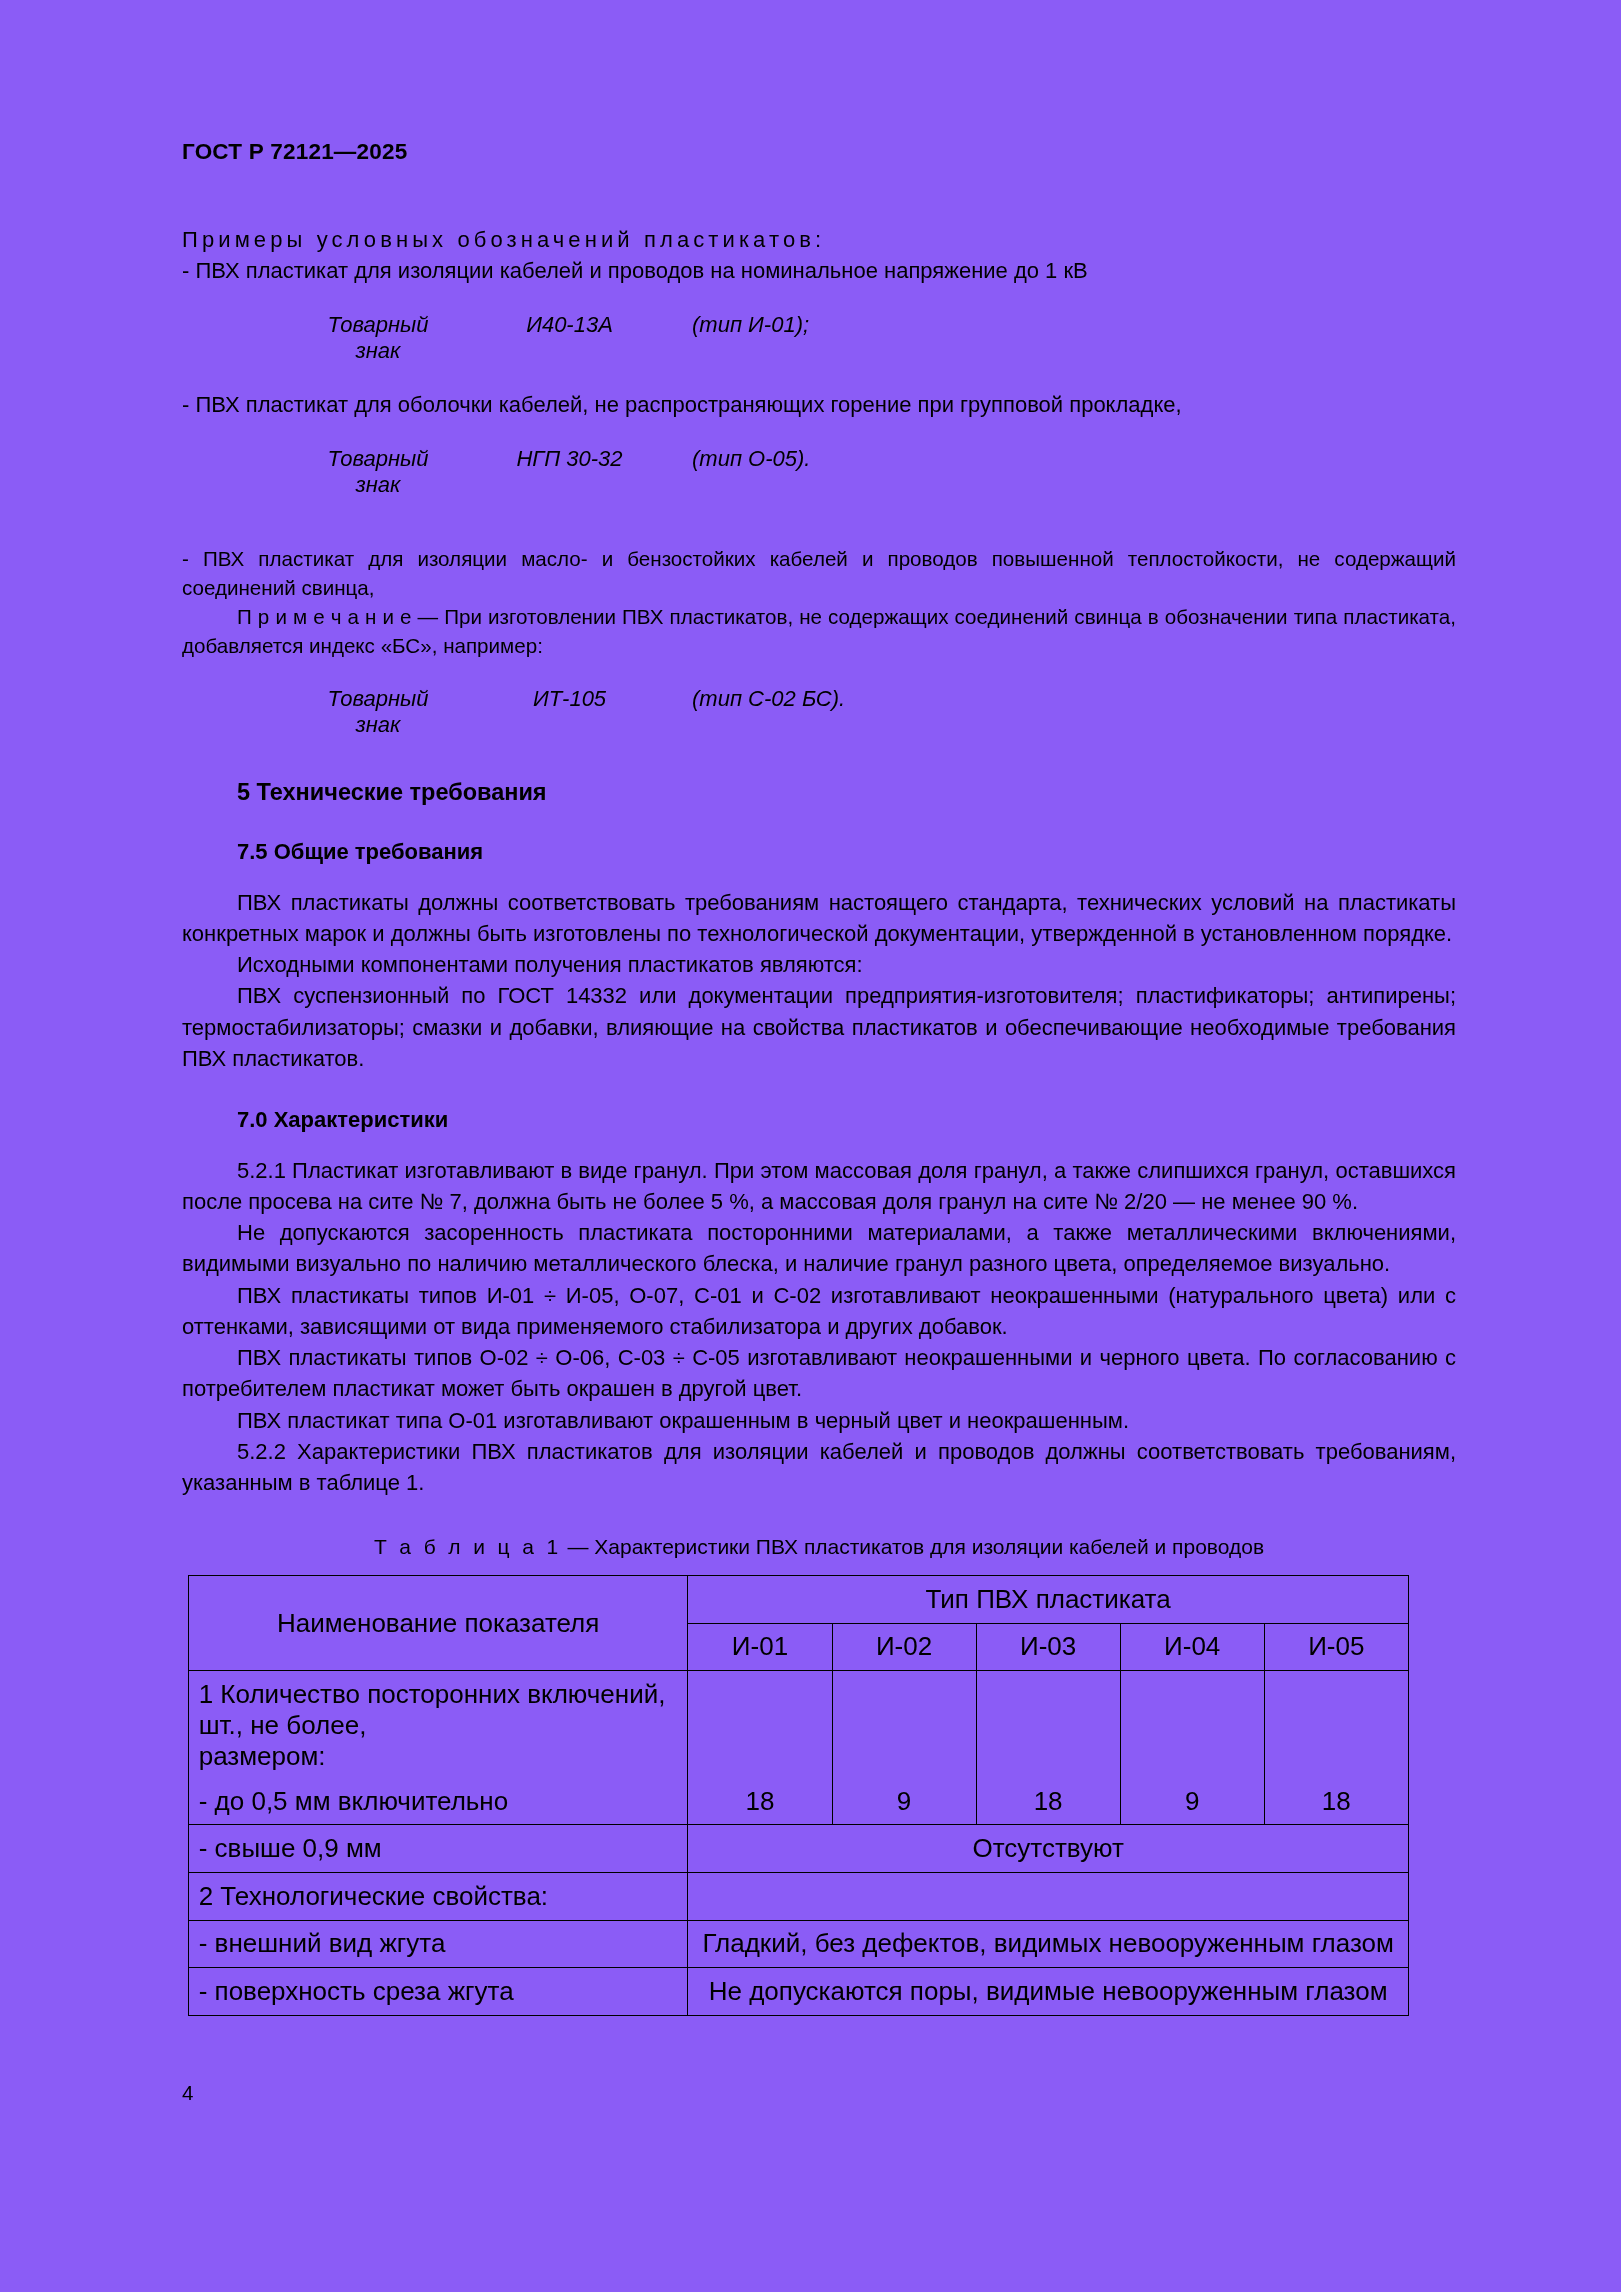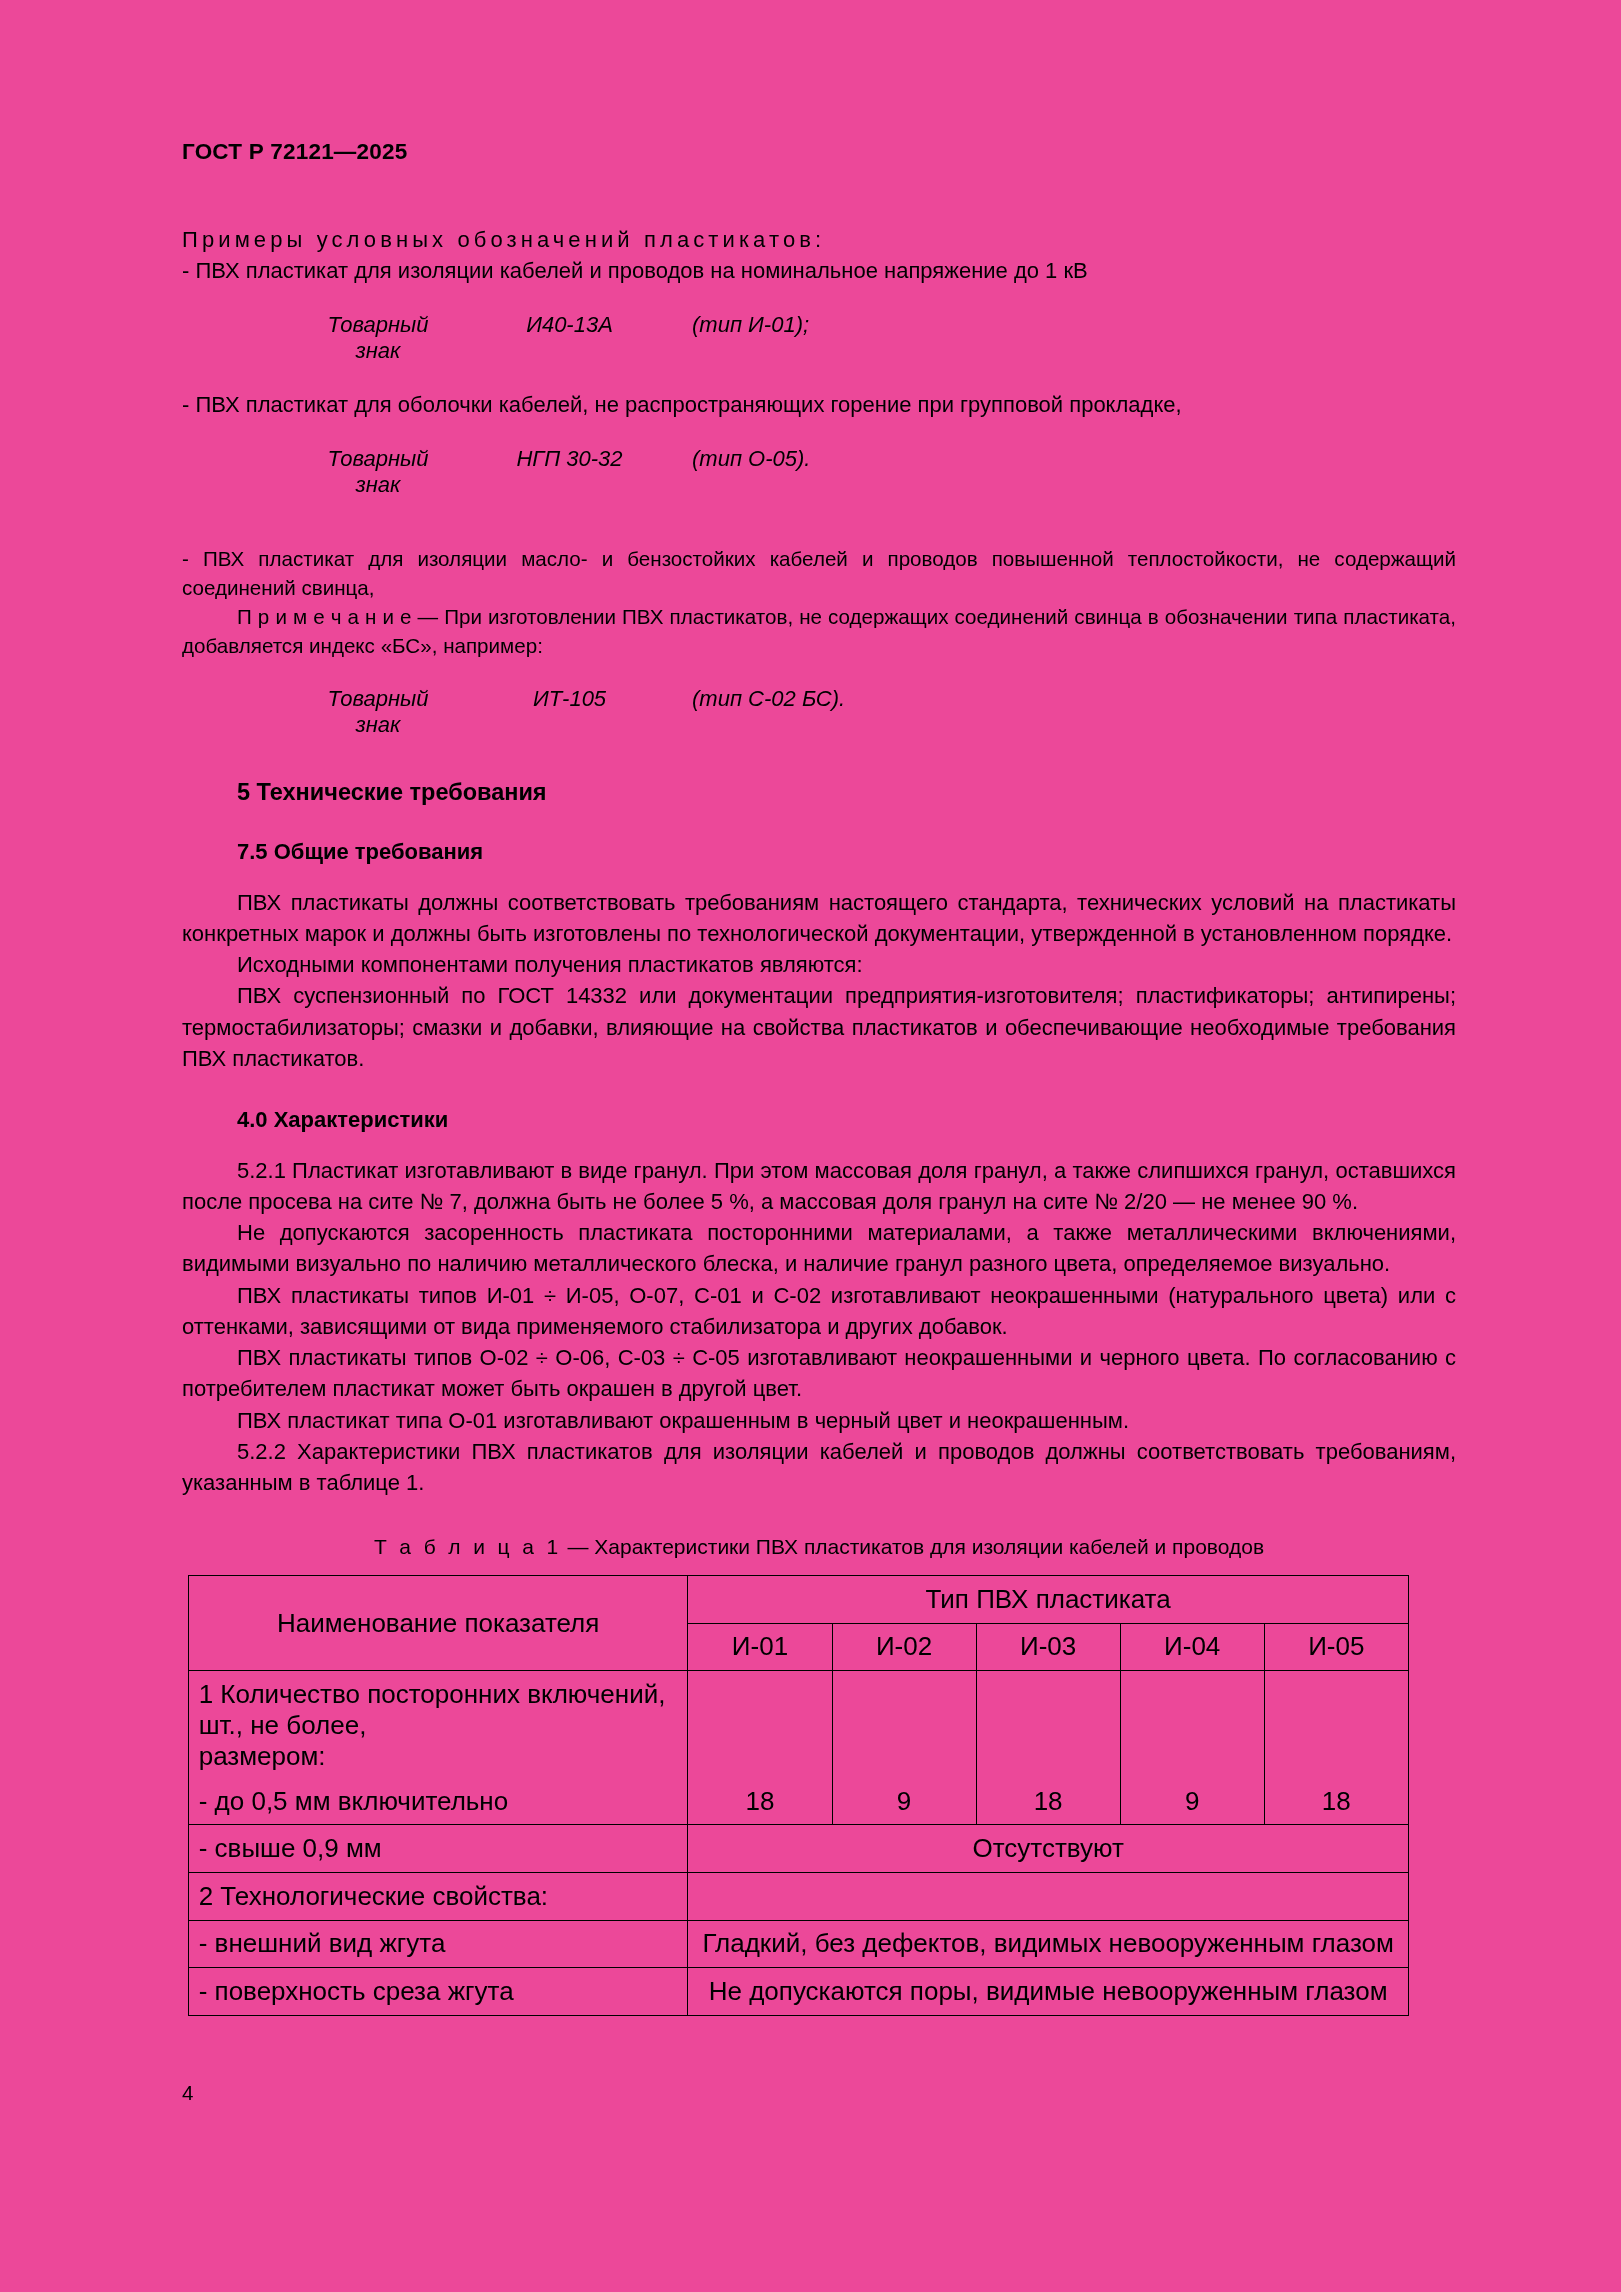--- a/index.html
+++ b/index.html
@@ -9,21 +9,21 @@
   }
   body {
     font-family: "Liberation Sans", sans-serif;
     color: #000000;
   }
   .page {
     position: relative;
     width: 1621px;
     height: 2293px;
     margin: 0 auto;
-    background: #ec4899;
+    background: #8b5cf6;
     box-sizing: border-box;
     padding: 0;
     overflow: hidden;
   }
   .content {
     position: absolute;
     left: 182px;
     top: 139px;
     width: 1274px;
   }
@@ -137,21 +137,21 @@
       <div class="c3">(тип С-02 БС).</div>
     </div>
 
     <h2 class="sec">5  Технические требования</h2>
 
     <h3 class="sub">7.5  Общие требования</h3>
     <p class="indent">ПВХ пластикаты должны соответствовать требованиям настоящего стандарта, технических условий на пластикаты конкретных марок и должны быть изготовлены по технологической документации, утвержденной в установленном порядке.</p>
     <p class="indent">Исходными компонентами получения пластикатов являются:</p>
     <p class="indent">ПВХ суспензионный по ГОСТ 14332 или документации предприятия-изготовителя; пластификаторы; антипирены; термостабилизаторы; смазки и добавки, влияющие на свойства пластикатов и обеспечивающие необходимые требования ПВХ пластикатов.</p>
 
-    <h3 class="sub">4.0  Характеристики</h3>
+    <h3 class="sub">7.0  Характеристики</h3>
     <p class="indent">5.2.1  Пластикат изготавливают в виде гранул. При этом массовая доля гранул, а также слипшихся гранул, оставшихся после просева на сите № 7, должна быть не более 5 %, а массовая доля гранул на сите № 2/20 — не менее 90 %.</p>
     <p class="indent">Не допускаются засоренность пластиката посторонними материалами, а также металлическими включениями, видимыми визуально по наличию металлического блеска, и наличие гранул разного цвета, определяемое визуально.</p>
     <p class="indent">ПВХ пластикаты типов И-01 ÷ И-05, О-07, С-01 и С-02 изготавливают неокрашенными (натурального цвета) или с оттенками, зависящими от вида применяемого стабилизатора и других добавок.</p>
     <p class="indent">ПВХ пластикаты типов О-02 ÷ О-06, С-03 ÷ С-05 изготавливают неокрашенными и черного цвета. По согласованию с потребителем пластикат может быть окрашен в другой цвет.</p>
     <p class="indent">ПВХ пластикат типа О-01 изготавливают окрашенным в черный цвет и неокрашенным.</p>
     <p class="indent">5.2.2  Характеристики ПВХ пластикатов для изоляции кабелей и проводов должны соответствовать требованиям, указанным в таблице 1.</p>
 
     <div class="tbl-caption"><span class="sp">Т а б л и ц а   1</span><span> — Характеристики ПВХ пластикатов для изоляции кабелей и проводов</span></div>
 
     <table class="t1">

